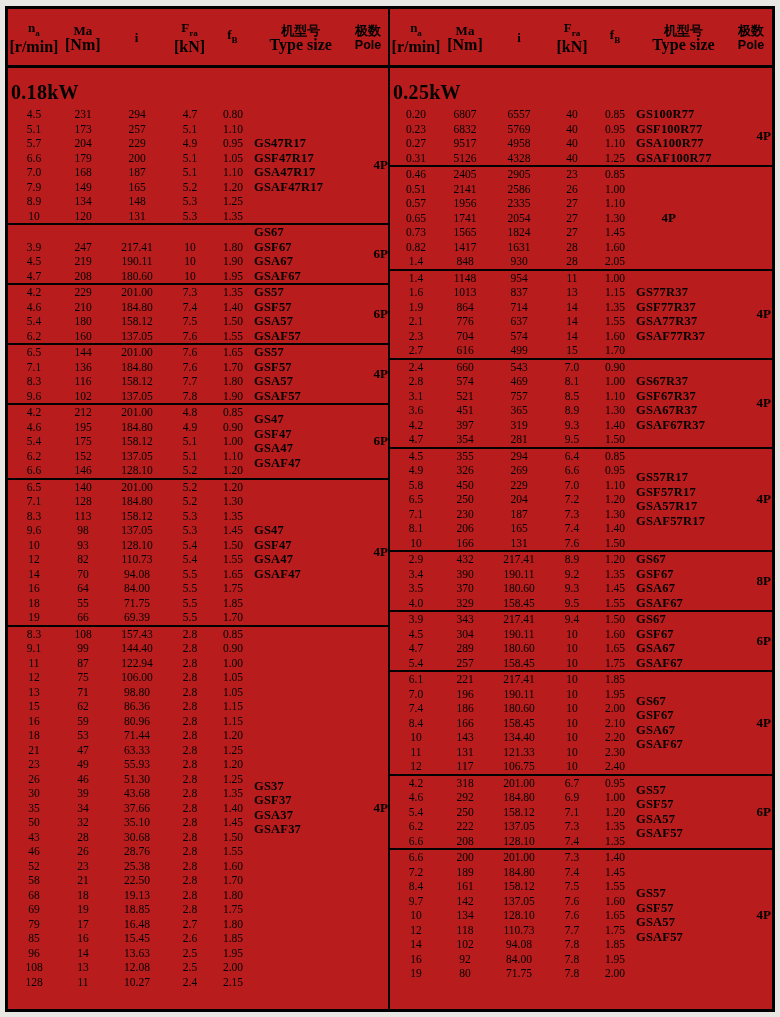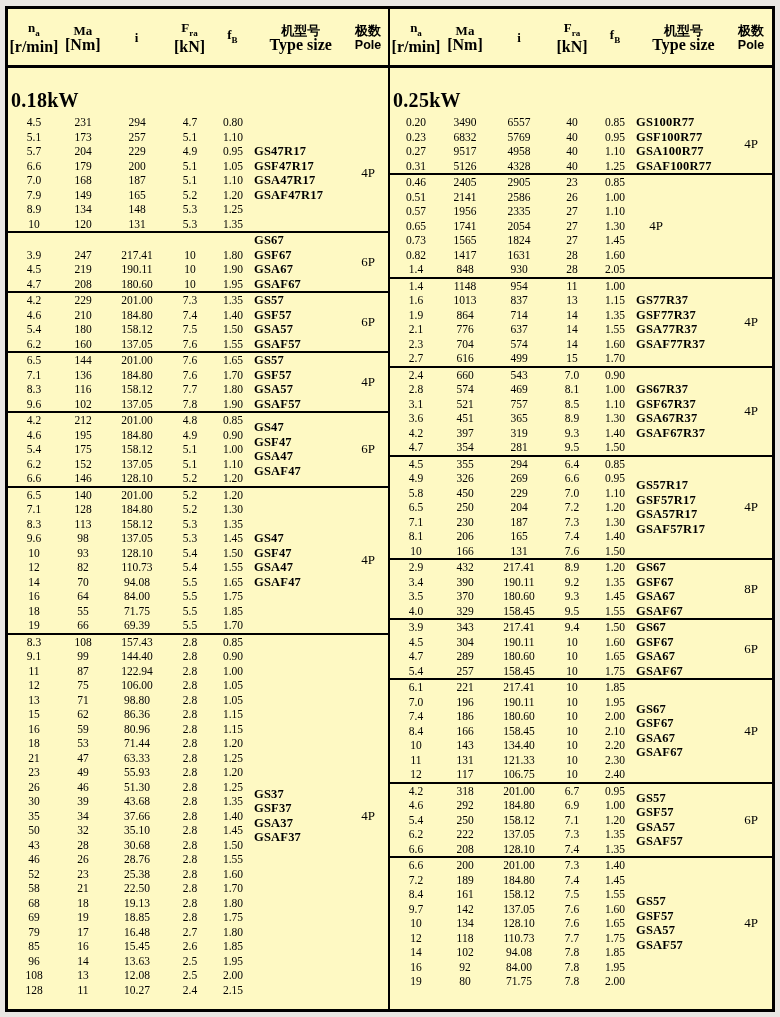--- a/index.html
+++ b/index.html
@@ -4,54 +4,54 @@
 <style>
   html,body{margin:0;padding:0}
   body{
     width:780px;height:1017px;position:relative;
     background:#e9e7e3;color:#000;
     font-family:"Liberation Serif",serif;
     -webkit-font-smoothing:antialiased;
   }
   .sheet{
     position:absolute;left:5px;top:6px;right:5px;bottom:5px;
-    background:#fef9c3;border:3px solid #000;
+    background:#b91c1c;border:3px solid #000;
     display:flex;box-sizing:border-box;
   }
   .half{width:50%;display:flex;flex-direction:column;overflow:hidden;box-sizing:border-box}
   .half.left{border-right:2px solid #000}
 
   
   .hdr{display:flex;border-bottom:3px solid #000;height:56px;align-items:center;flex-shrink:0}
   .hcell{display:flex;flex-direction:column;justify-content:center;align-items:center;font-weight:bold;box-sizing:border-box}
   .h-main{font-size:13px;line-height:15px;white-space:nowrap}
   .h-main sub{font-size:9px}
   .h-unit{font-size:16px;line-height:14px;white-space:nowrap}
   .h-unit.mono{font-family:Liberation Sans, sans-serif;font-size:12.5px}
 
   .w-na{width:52px}.w-ma{width:46px}.w-i{width:62px}.w-fra{width:44px}
   .w-fb{width:42px}.w-type{width:95px}.w-pole{width:40px}
 
   
   .kw{
     flex-shrink:0;height:36px;display:flex;align-items:flex-end;
-    padding:8px 0 3px 3px;font-weight:bold;font-size:20px;letter-spacing:.3px;
+    padding:0 0 3px 3px;font-weight:bold;font-size:20px;letter-spacing:.3px;
   }
 
   
   .blocks{display:flex;flex-direction:column}
   .block{display:flex;align-items:center;border-bottom:2.5px solid #000}
   .block:last-child{border-bottom:none}
   .block.types-taller .nums{align-self:flex-end}
   .nums{width:246px}
   .row{display:grid;grid-template-columns:52px 46px 62px 44px 42px}
   .c{text-align:center;font-size:11.5px;line-height:14.5px;white-space:nowrap}
   .types{width:95px;display:flex;flex-direction:column;justify-content:center}
   .type-name{font-weight:bold;font-size:12.5px;line-height:14.5px;letter-spacing:.2px;white-space:nowrap}
-  .pole{width:40px;text-align:center;font-weight:normal;font-size:13px}
+  .pole{width:40px;text-align:right;font-weight:bold;font-size:13px}
 </style>
 </head>
 <body>
 
 <div class="sheet">
   <div class="half left">
     <div class="hdr">
         <div class="hcell w-na">
           <div class="h-main">n<sub>a</sub></div>
           <div class="h-unit">[r/min]</div>
@@ -601,21 +601,21 @@
           <div class="h-main">极数</div>
           <div class="h-unit mono">Pole</div>
         </div>
       </div>
     <div class="kw">0.25kW</div>
     <div class="blocks">
         <div class="block">
           <div class="nums">
             <div class="row">
               <span class="c">0.20</span>
-              <span class="c">3490</span>
+              <span class="c">6807</span>
               <span class="c">6557</span>
               <span class="c">40</span>
               <span class="c">0.85</span>
             </div>
             <div class="row">
               <span class="c">0.23</span>
               <span class="c">6832</span>
               <span class="c">5769</span>
               <span class="c">40</span>
               <span class="c">0.95</span>

